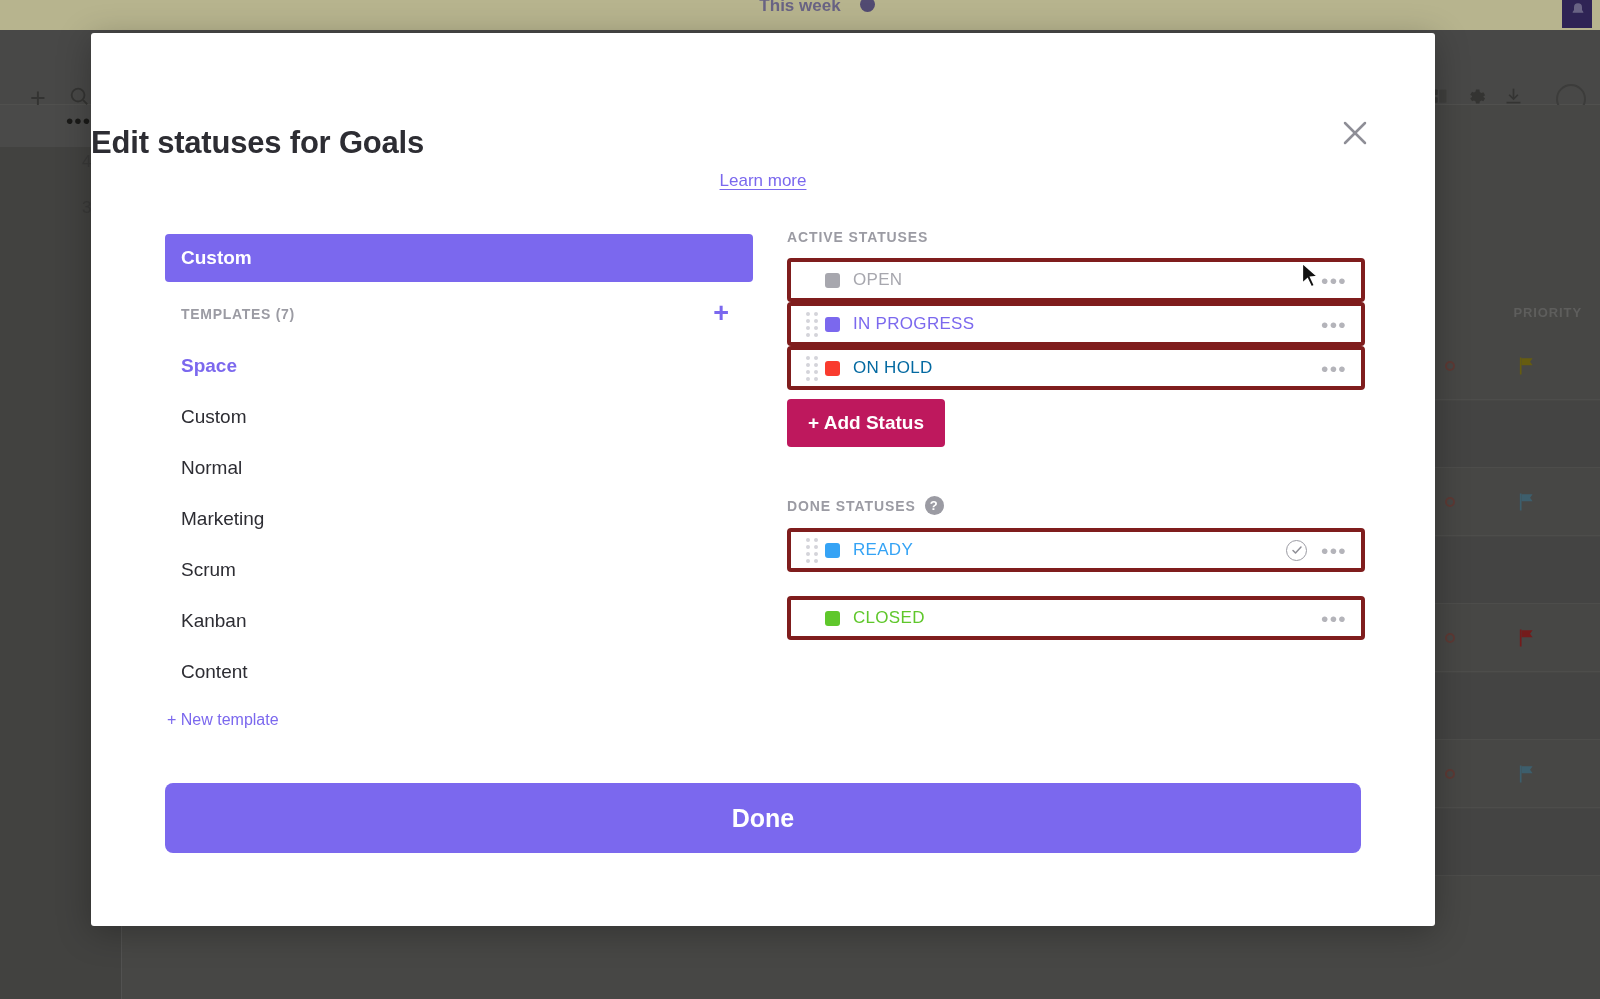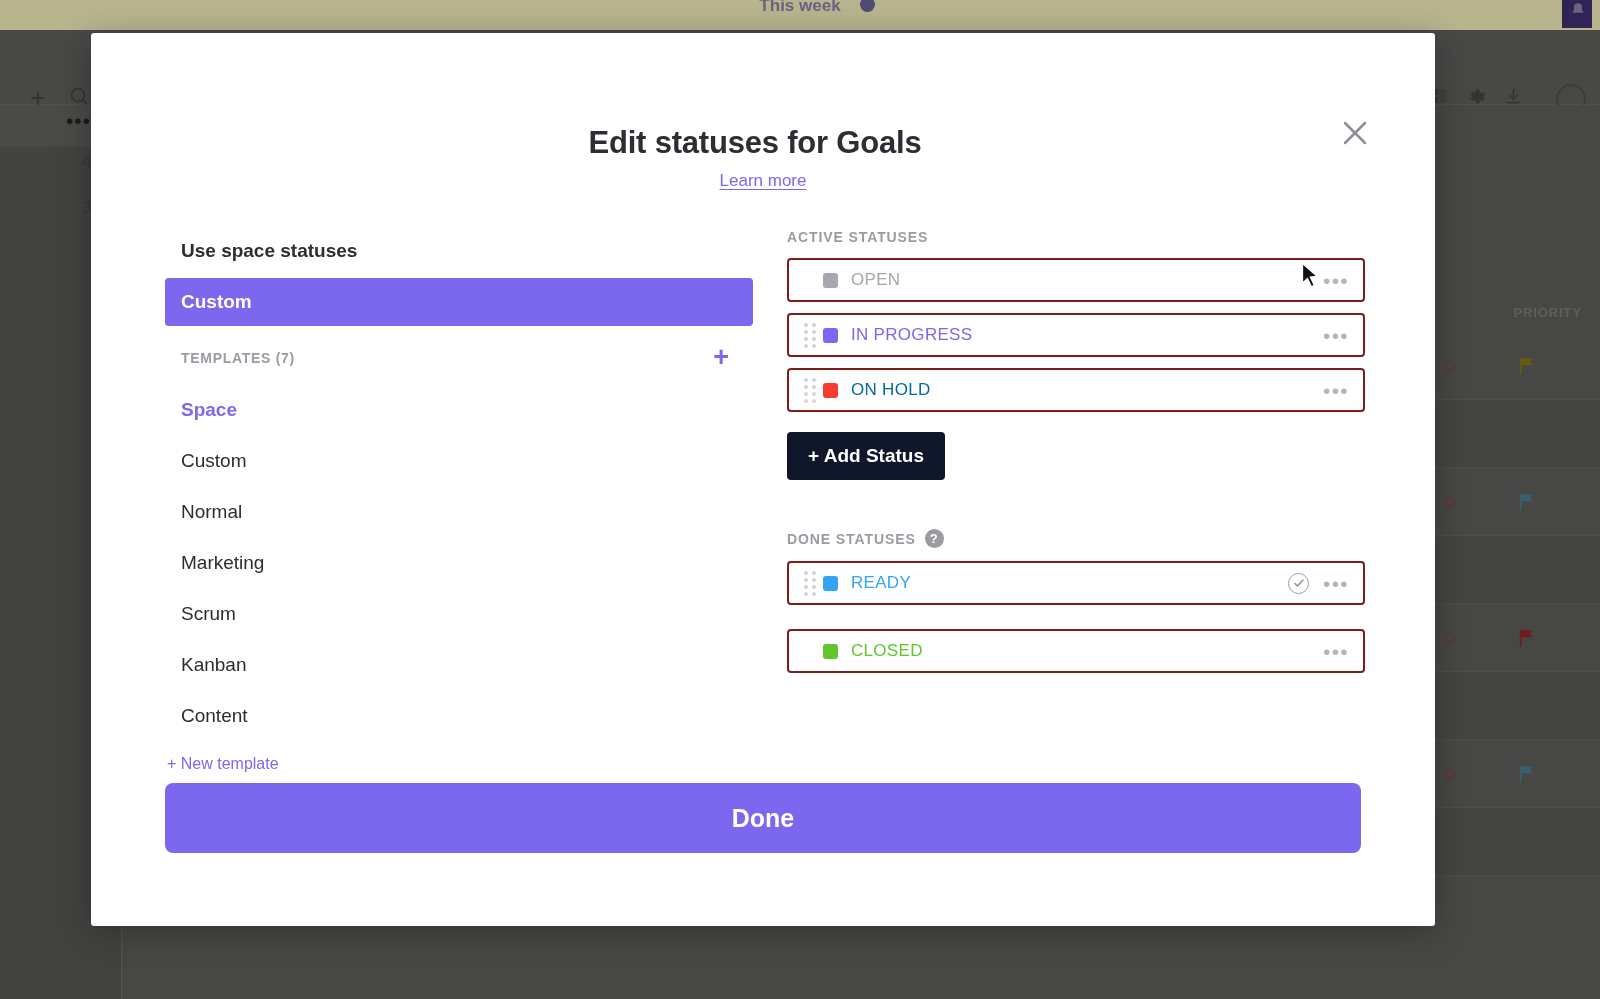--- a/index.html
+++ b/index.html
@@ -121,21 +121,20 @@
   .close-btn {
     position: absolute; right: 58px; top: 78px;
     width: 44px; height: 44px;
     display: flex; align-items: center; justify-content: center;
     cursor: pointer;
   }
   .close-btn svg { display: block; }
 
   .modal-title {
     position: absolute; top: 92px; left: 0; right: 16px;
-    text-align: center;
     font-size: 31px; font-weight: 700; color: #2d2d33;
     letter-spacing: -.2px;
   }
   .modal-subtitle {
     position: absolute; top: 138px; left: 0; right: 0;
     text-align: center;
   }
   .modal-subtitle a {
     color: #7b68ee; font-size: 17px;
     text-decoration: underline;
@@ -200,23 +199,22 @@
     width: 19px; height: 19px; border-radius: 50%;
     background: #9b9ba3; color: #fff;
     font-size: 13px; font-weight: 700;
     display: flex; align-items: center; justify-content: center;
     cursor: pointer;
   }
   .status-row {
     position: relative;
     display: flex; align-items: center;
     height: 44px;
-    border: 2px solid #7f1d1d;
+    border: 4px solid #7f1d1d;
     border-radius: 4px;
-    margin-bottom: 11px;
     background: #fff;
   }
   .drag-handle {
     width: 26px; margin-left: 8px;
     display: grid; grid-template-columns: 5px 5px; gap: 3px;
     justify-content: center;
     cursor: grab;
   }
   .drag-handle i {
     width: 4px; height: 4px; border-radius: 50%;
@@ -239,21 +237,21 @@
     border: 1.6px solid #9b9ba3;
     display: flex; align-items: center; justify-content: center;
     cursor: pointer;
   }
   .ellipsis {
     color: #b4b4ba; font-size: 21px; letter-spacing: 1.3px;
     line-height: 1; cursor: pointer;
   }
   .add-status-btn {
     margin-top: 9px;
-    background: #0f172a; color: #fff;
+    background: #be185d; color: #fff;
     border: none; border-radius: 4px;
     font-family: inherit;
     font-size: 19px; font-weight: 700;
     padding: 13px 21px;
     cursor: pointer;
   }
   .done-section { margin-top: 49px; }
   .closed-section { margin-top: 24px; }
 
   
@@ -363,21 +361,20 @@
         <line x1="20" y1="4" x2="4" y2="20"></line>
     </svg>
   </div>
 
   <div class="modal-title">Edit statuses for Goals</div>
   <div class="modal-subtitle">
     <a>Learn more</a>
   </div>
 
   <div id="left-col">
-    <div class="use-space">Use space statuses</div>
 
     <div class="custom-selected">Custom</div>
 
     <div class="templates-head">
       <span class="templates-label">TEMPLATES (7)</span>
       <span class="add-template-plus">+</span>
     </div>
 
     <div class="tmpl-list">
       <div class="tmpl-item active">Space</div>

